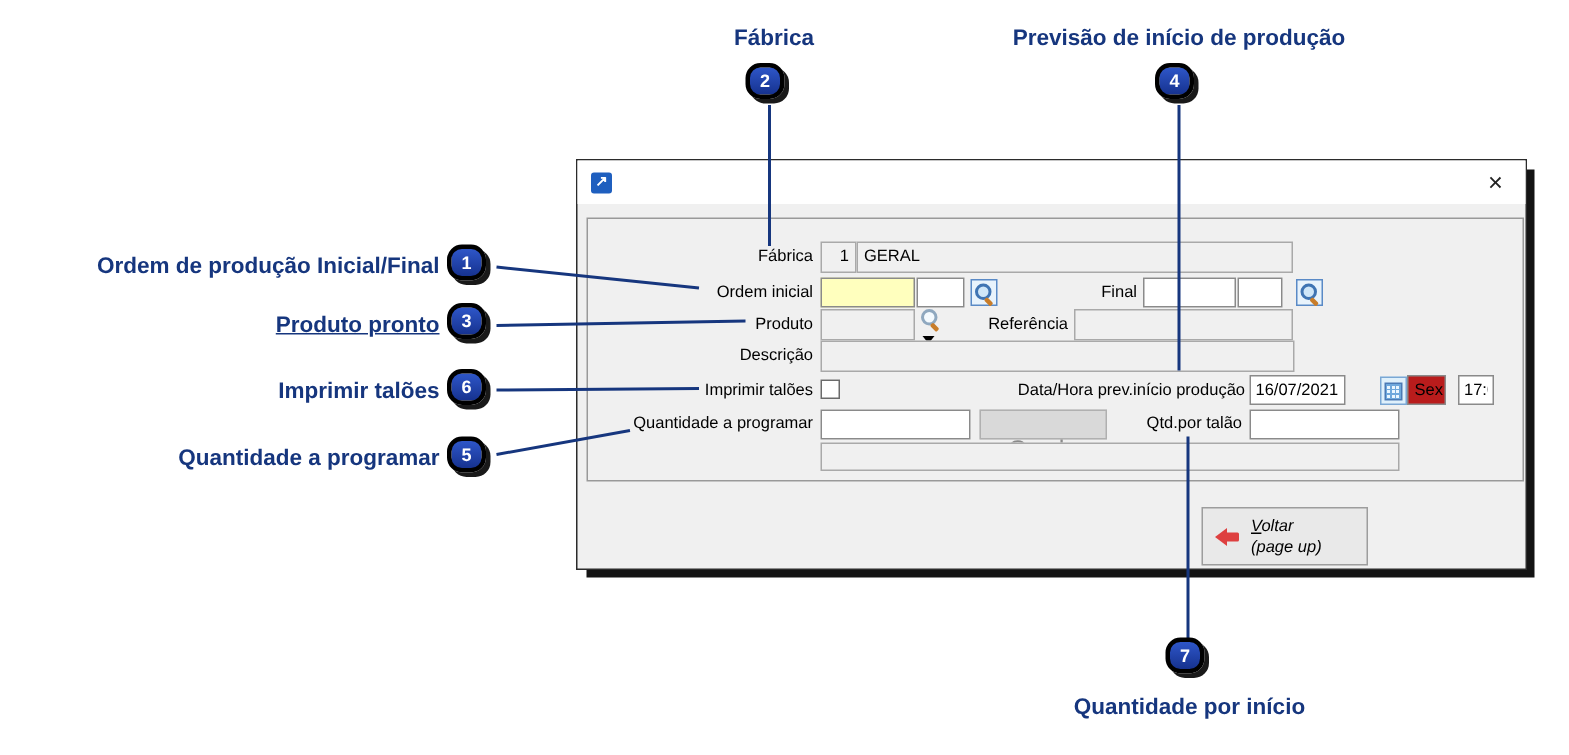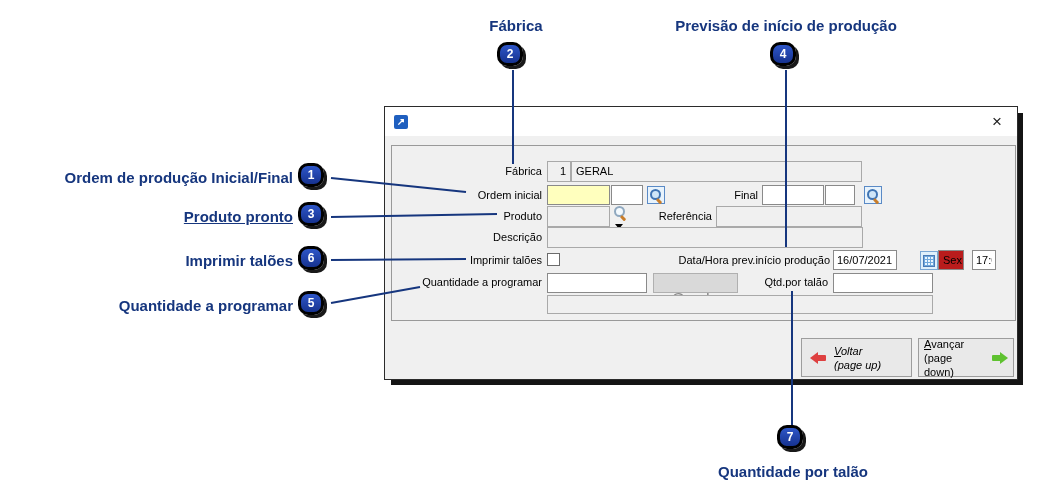--- a/index.html
+++ b/index.html
@@ -153,21 +153,21 @@
   <line x1="331" y1="260" x2="466" y2="259" stroke="#16367e" stroke-width="2"></line>
   <line x1="792" y1="291" x2="792" y2="426" stroke="#16367e" stroke-width="2"></line>
 </svg>
 
 <div class="anno-label" style="left:446px; top:17px; width:140px; text-align:center;">Fábrica</div>
 <div class="anno-label" style="left:653px; top:17px; width:266px; text-align:center;">Previsão de início de produção</div>
 <div class="anno-label" style="left:10px;  top:169px; width:283px; text-align:right;">Ordem de produção Inicial/Final</div>
 <div class="anno-label" style="left:10px;  top:208px; width:283px; text-align:right;text-decoration:underline;">Produto pronto</div>
 <div class="anno-label" style="left:10px;  top:252px; width:283px; text-align:right;">Imprimir talões</div>
 <div class="anno-label" style="left:10px;  top:297px; width:283px; text-align:right;">Quantidade a programar</div>
-<div class="anno-label" style="left:663px; top:463px; width:260px; text-align:center;">Quantidade por talão</div>
+<div class="anno-label" style="left:663px; top:463px; width:260px; text-align:center;">Quantidade por início</div>
 
 <div class="badge" style="left:497px; top:42px;">2</div>
 <div class="badge" style="left:770px; top:42px;">4</div>
 <div class="badge" style="left:298px; top:163px;">1</div>
 <div class="badge" style="left:298px; top:202px;">3</div>
 <div class="badge" style="left:298px; top:246px;">6</div>
 <div class="badge" style="left:298px; top:291px;">5</div>
 <div class="badge" style="left:777px; top:425px;">7</div>
 
 <div class="window">
@@ -220,17 +220,13 @@
   <div class="btn-disabled" style="left:268px; top:166px; width:85px; height:20px;"><span class="accel">G</span><span>rade</span></div>
   <div class="lbl" style="left:340px; top:169px; width:103px;">Qtd.por talão</div>
   <input class="inp" style="left: 448px; top: 166px; width: 100px; height: 20px;" value="">
 
   <div class="ro" style="left:162px; top:188px; width:386px; height:19px;"></div>
 
   <div class="nav-btn" style="left:416px; top:231px; width:111px;font-style:italic;">
     <span class="arrow arrow-left"></span>
     <span class="txt"><span class="accel">V</span><span>oltar</span><br><span>(page up)</span></span>
   </div>
-  <div class="nav-btn" style="left:533px; top:231px; width:96px; padding:0 5px;">
-    <span class="txt"><span class="accel">A</span><span>vançar</span><br><span>(page down)</span></span>
-    <span class="arrow arrow-right"></span>
-  </div>
 </div>
 
 </body></html>

